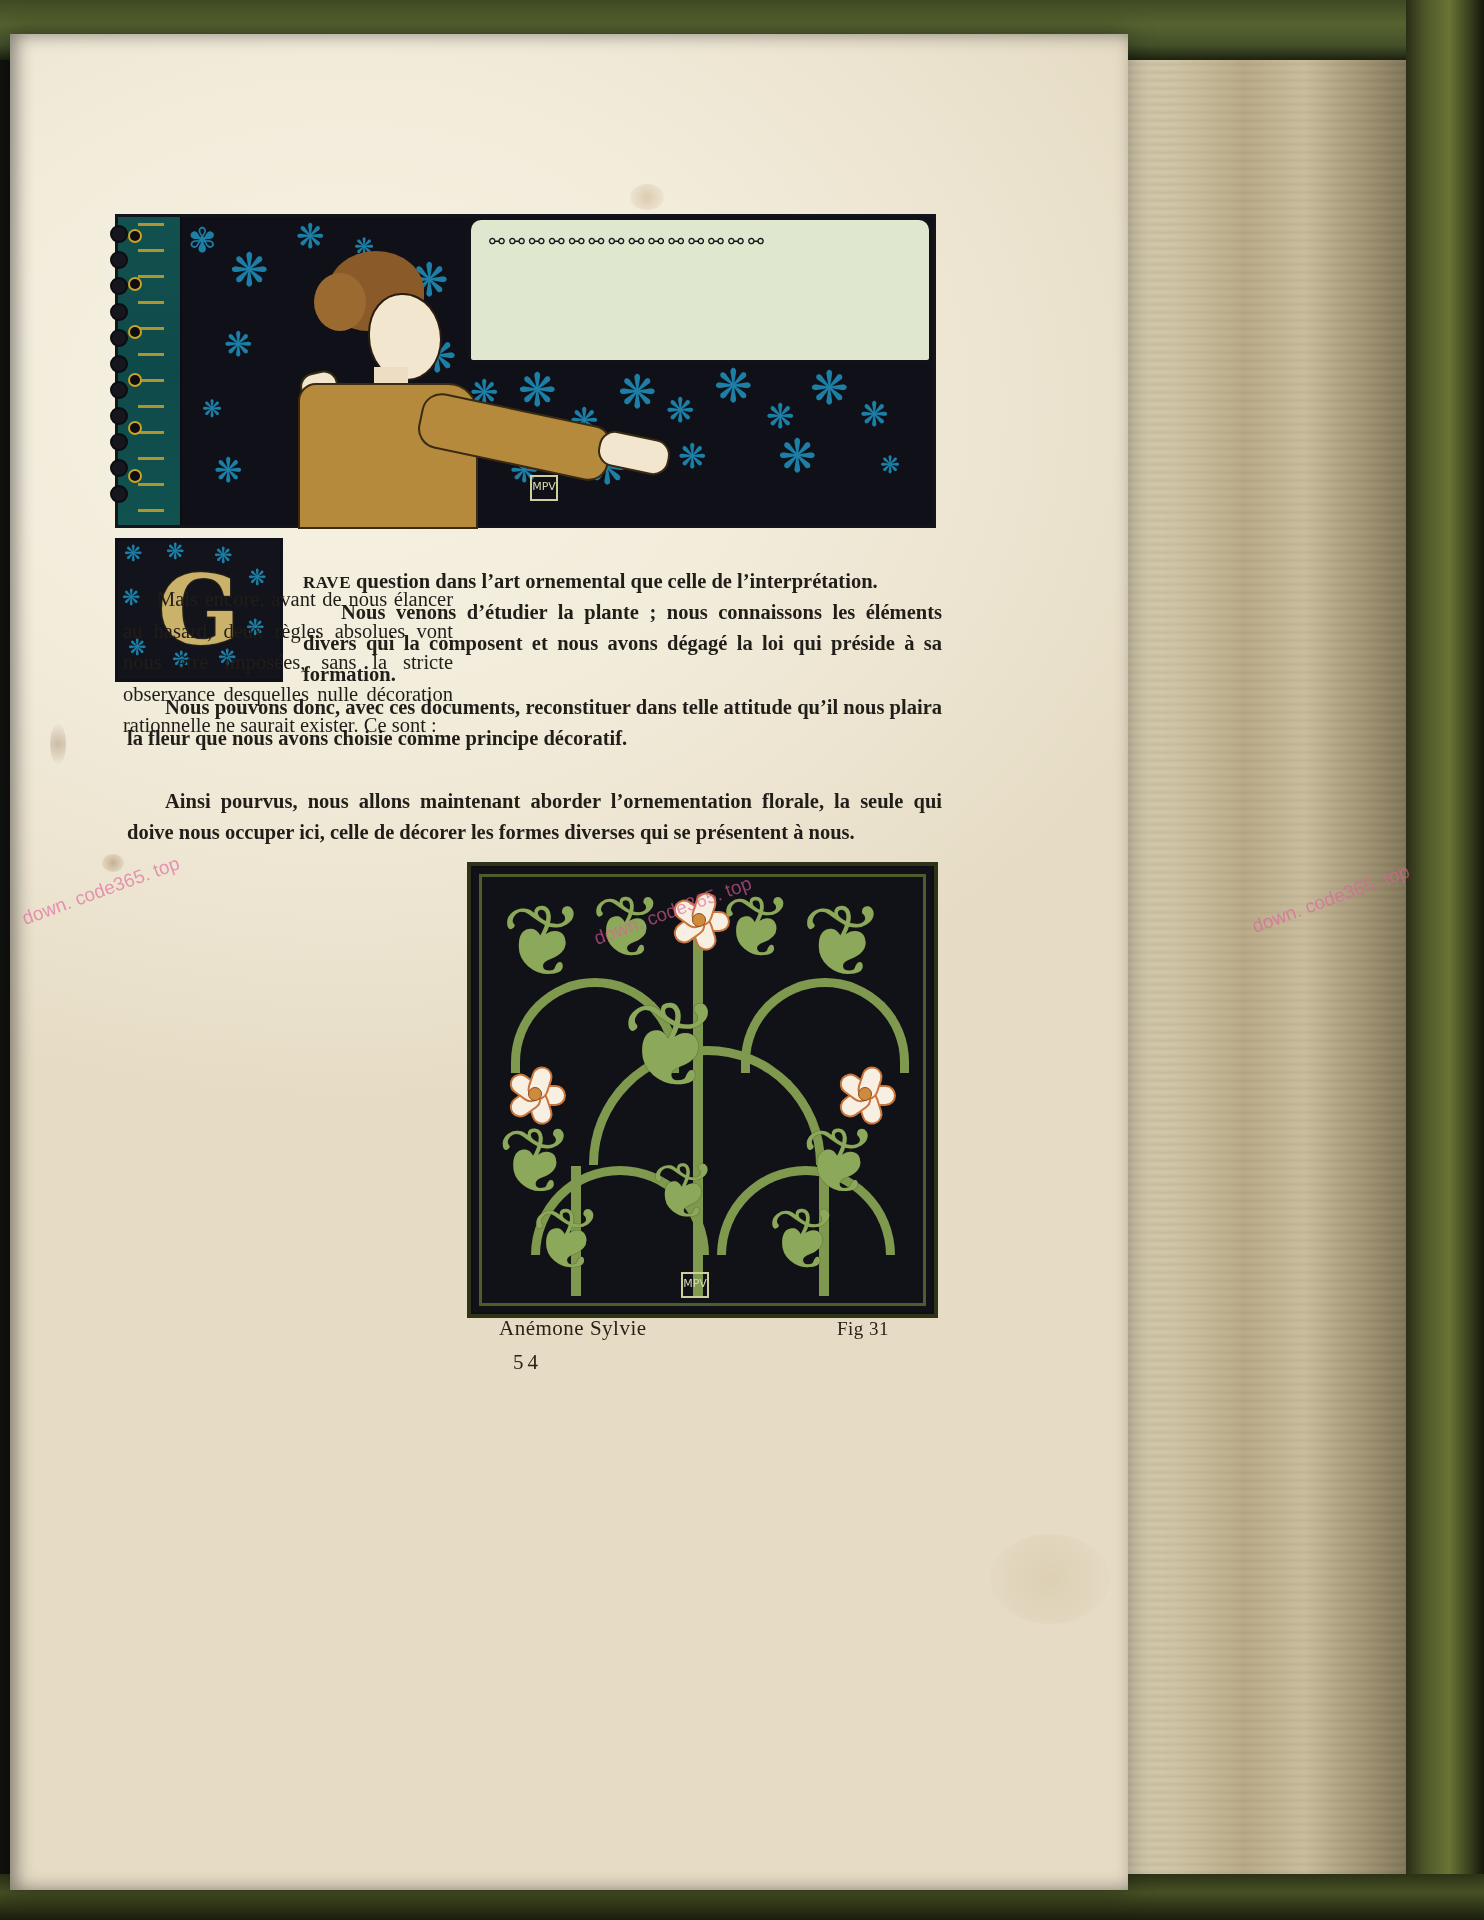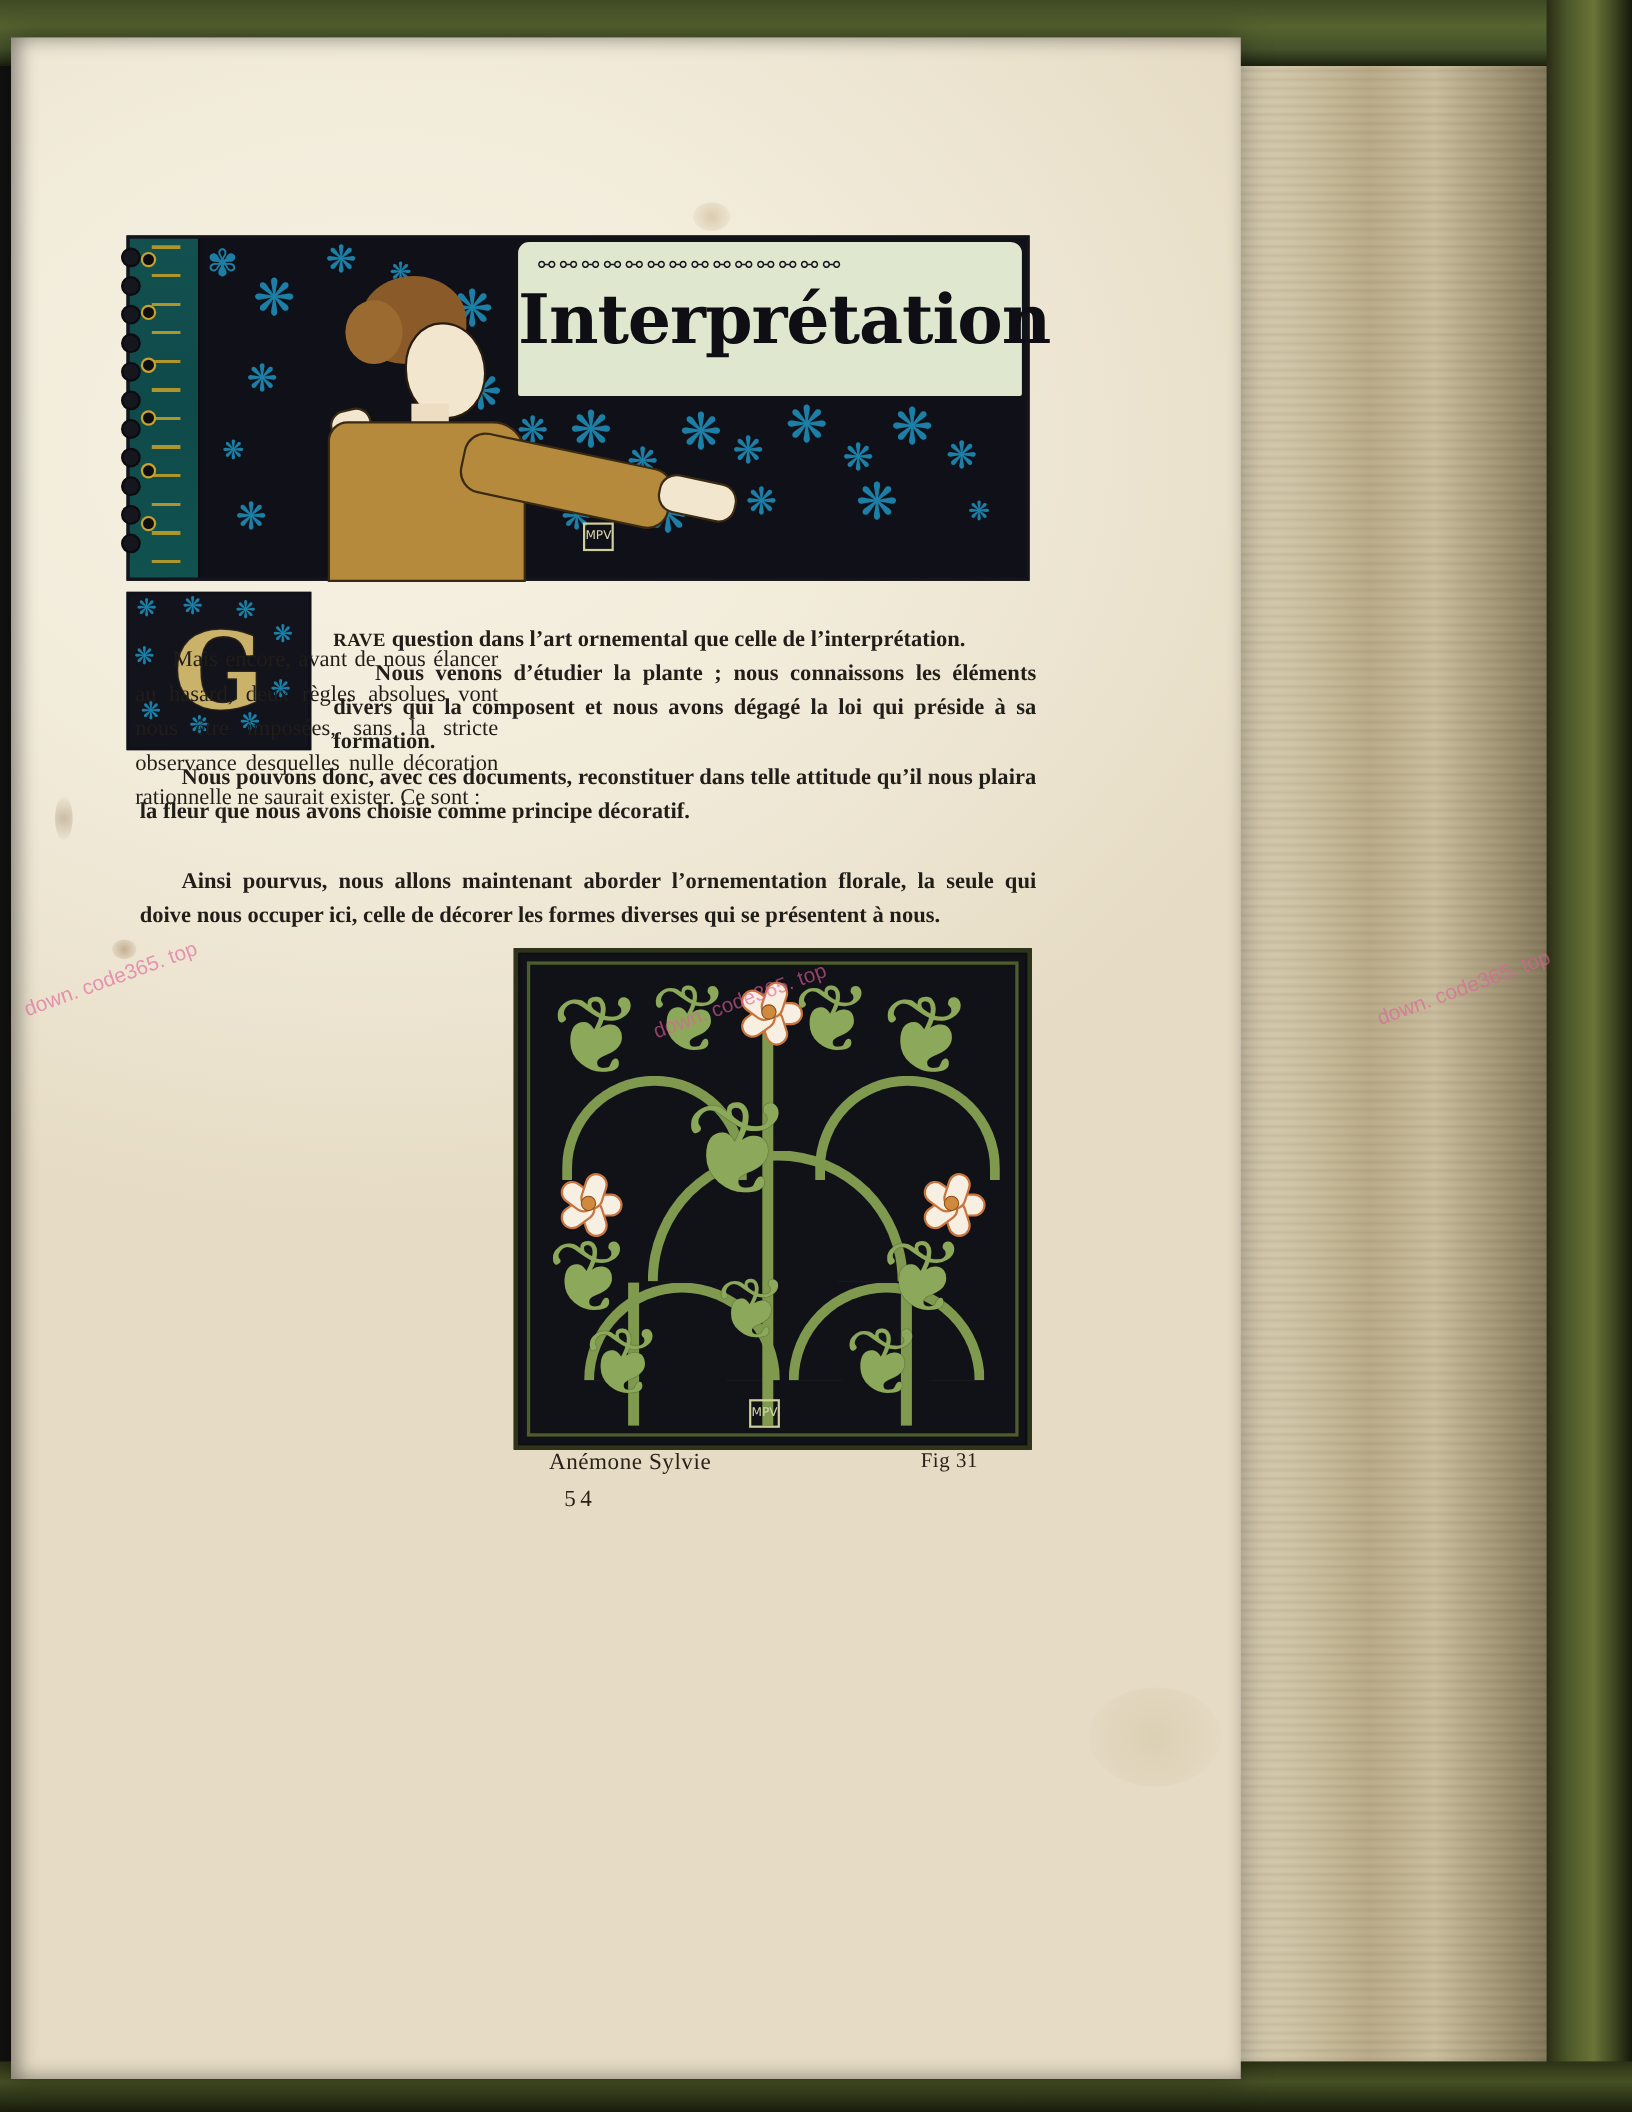--- a/index.html
+++ b/index.html
@@ -244,21 +244,20 @@
             <div class="fw-dress"></div>
             <div class="fw-sleeve"></div>
             <div class="fw-hand"></div>
           </div>
 
           <div class="monogram">MPV</div>
         </div>
 
         <div class="title-panel">
           <div class="title-cherries">⚯⚯⚯⚯⚯⚯⚯⚯⚯⚯⚯⚯⚯⚯</div>
-          <div class="title-word">Interprétation</div>
         </div>
       </div>
 
       <div class="dropcap">
         <div class="dc-foliage">
           <span class="lf" style="left:6px;top:2px;">❋</span>
           <span class="lf" style="left:48px;top:0px;">❋</span>
           <span class="lf" style="left:96px;top:4px;">❋</span>
           <span class="lf" style="left:130px;top:26px;">❋</span>
           <span class="lf" style="left:4px;top:46px;">❋</span>

